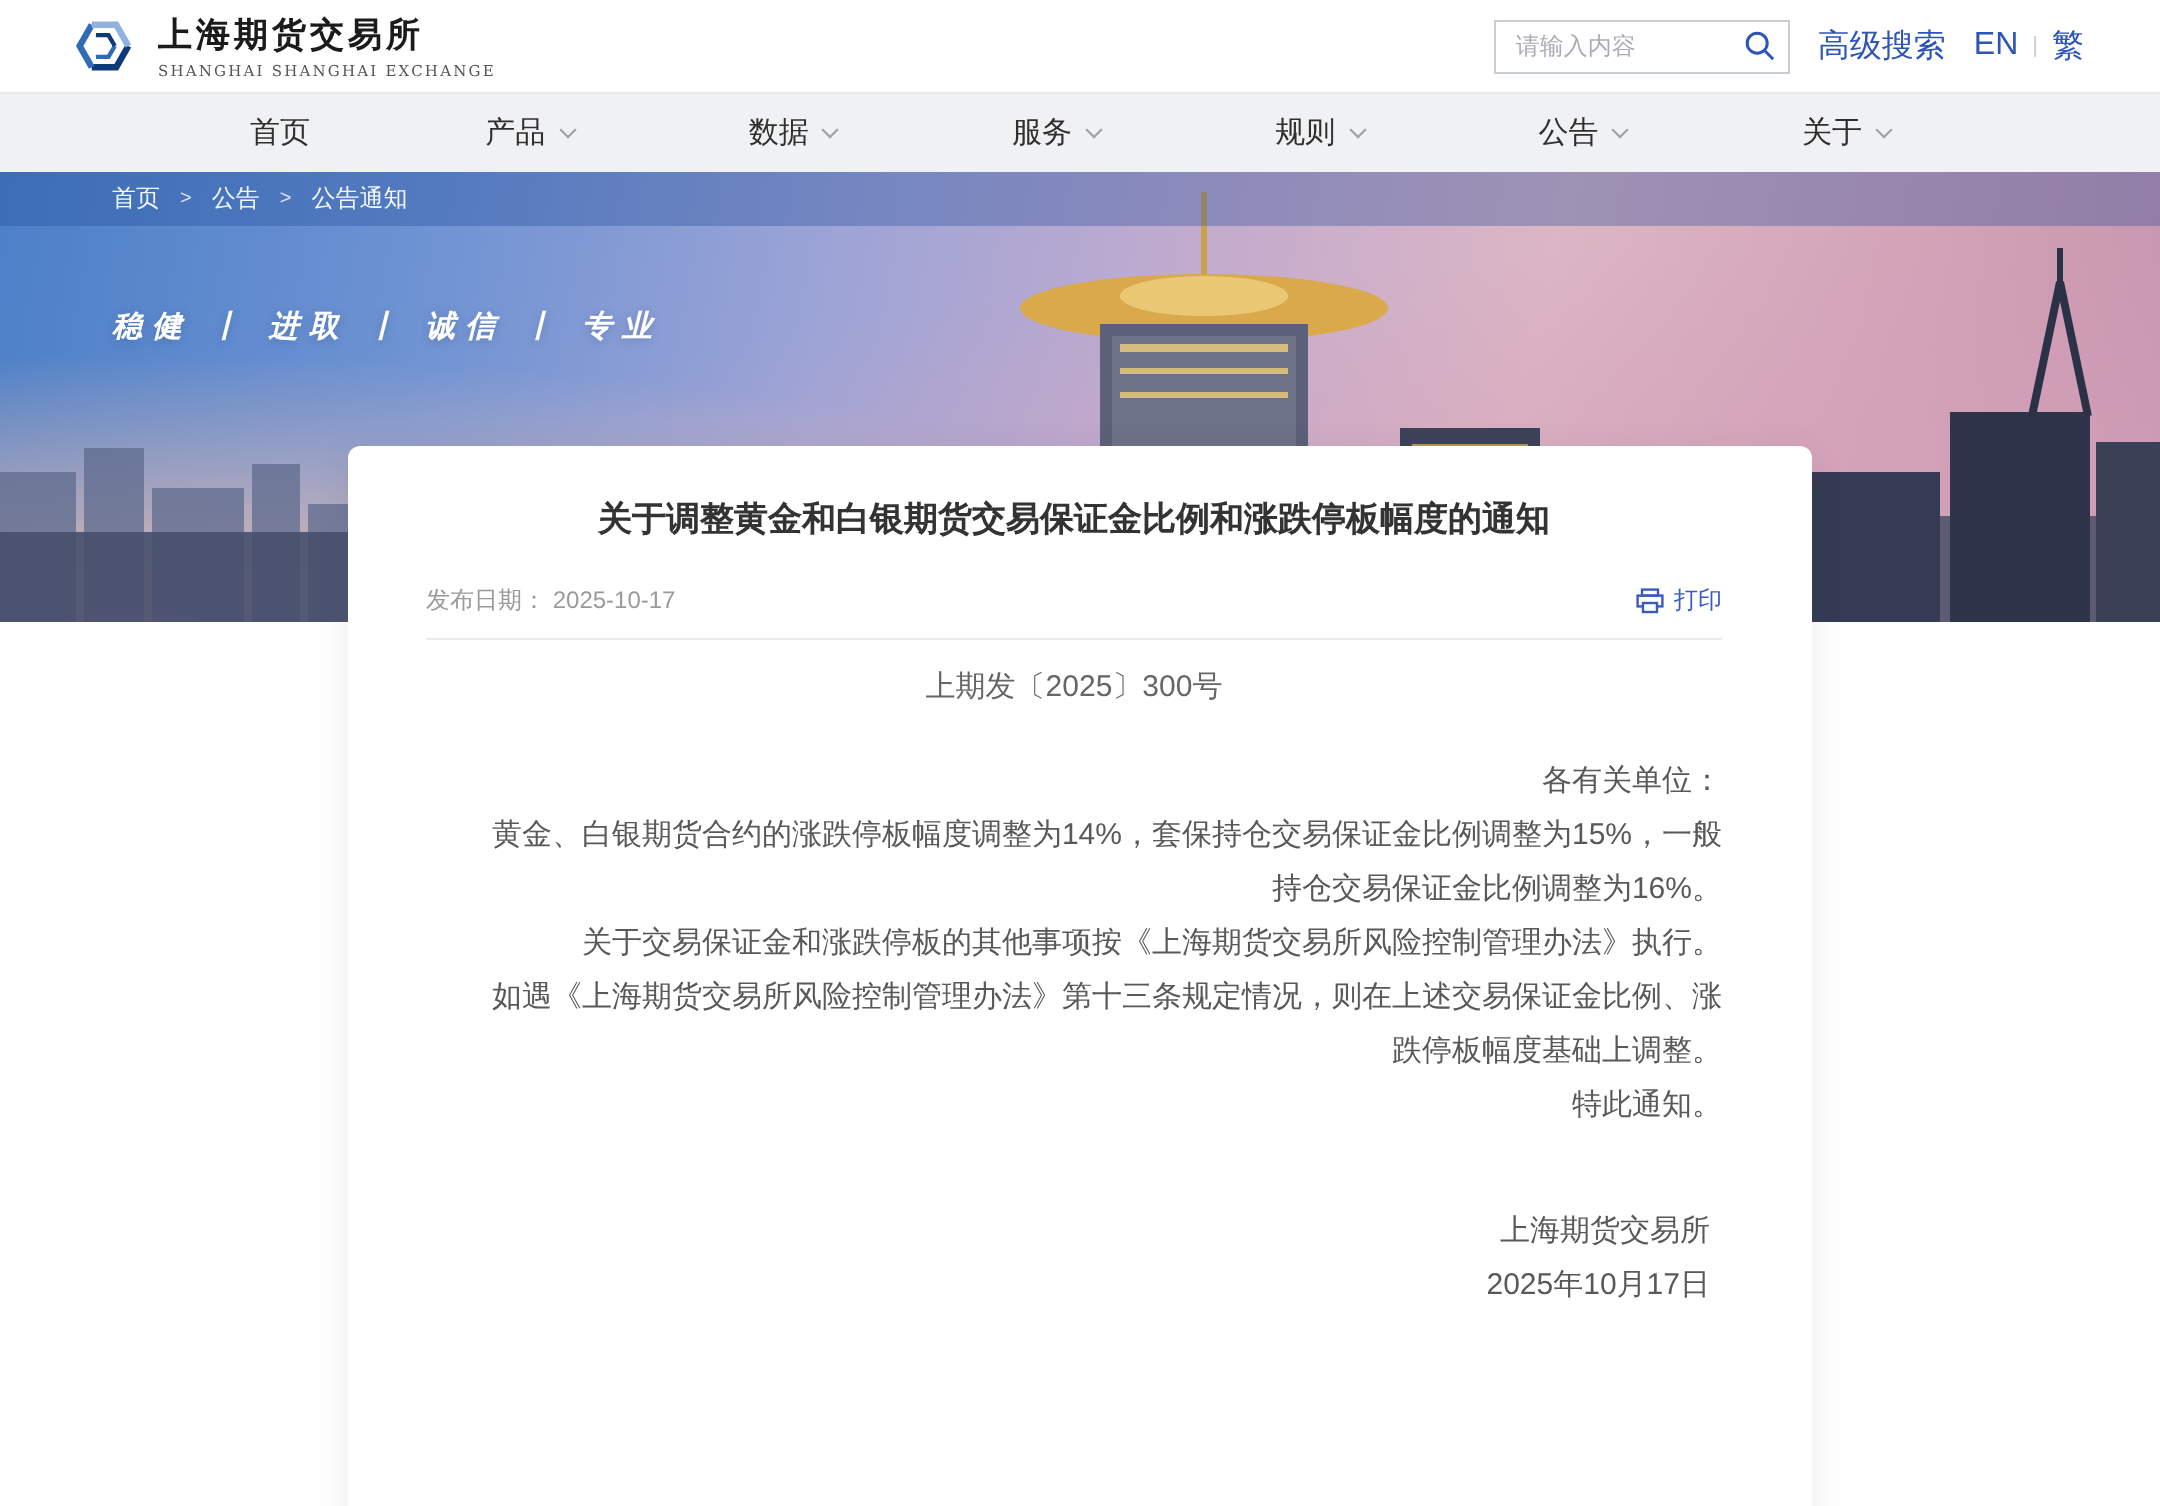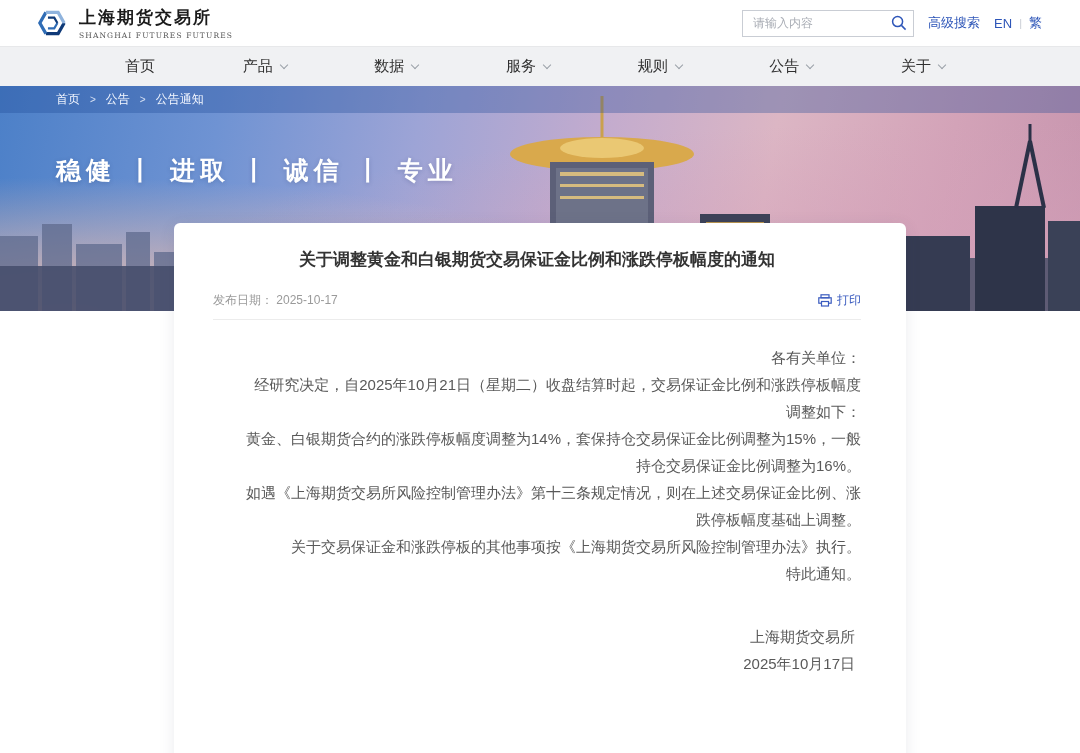--- a/index.html
+++ b/index.html
@@ -9,26 +9,26 @@
   
   .top-header { height:46px; background:#ffffff; display:flex; align-items:center;
     justify-content:space-between; padding:0 38px 0 34px; }
   .logo { display:flex; align-items:center; gap:9px; }
   .logo-mark { width:36px; height:36px; }
   .logo-cn { font-family:"DejaVu Serif","Liberation Serif",serif; font-weight:700;
     font-size:17px; color:#1b1b1b; letter-spacing:2px; }
   .logo-en { font-family:"DejaVu Serif","Liberation Serif",serif; font-size:7.5px;
     color:#555; letter-spacing:1.1px; margin-top:2px; }
   .header-right { display:flex; align-items:center; gap:14px; }
-  .search-box { position:relative; width:172px; height:27px; }
+  .search-box { position:relative; width:148px; height:27px; }
   .search-box input { width:100%; height:100%; border:1px solid #c9cdd4; background:#fff;
     font-size:12px; color:#333; padding:0 30px 0 10px; outline:none; }
   .search-box input::placeholder { color:#a9adb5; }
   .search-icon { position:absolute; right:7px; top:5px; width:16px; height:16px; cursor:pointer; }
-  .hdr-link { font-size:13px; color:#2d55b8; text-decoration:none; cursor:pointer; }
+  .hdr-link { font-size:16px; color:#2d55b8; text-decoration:none; cursor:pointer; }
   .lang-divider { color:#c9cdd4; font-size:11px; }
   .lang-group { display:flex; align-items:center; gap:7px;text-align:center; }
 
   
   .main-nav { height:40px; background:#f0f1f3; border-top:1px solid #e7e8ea;
     display:flex; align-items:center; justify-content:space-between; padding:0 135px 0 125px; }
   .nav-item { display:flex; align-items:center; font-size:15px; color:#2f2f2f;
     cursor:pointer; text-decoration:none; }
   .caret { display:inline-block; width:6px; height:6px; border-right:1.4px solid #9aa0a8;
     border-bottom:1.4px solid #9aa0a8; transform:rotate(45deg); margin-left:8px;
@@ -39,22 +39,22 @@
     background:
       radial-gradient(ellipse at 6% 100%, rgba(242,192,173,.95) 0%, rgba(242,192,173,0) 42%),
       radial-gradient(ellipse at 92% 70%, rgba(212,160,185,.55) 0%, rgba(212,160,185,0) 55%),
       linear-gradient(100deg,#4c80c8 0%,#6f93d3 20%,#9da4d6 38%,#c2abce 54%,#dcb6c4 70%,#d3a3b8 86%,#c795ae 100%); }
   .cityscape { position:absolute; left:0; bottom:0; width:1080px; height:225px; }
   .breadcrumb-band { position:absolute; top:0; left:0; right:0; height:27px;
     background:rgba(28,72,148,.32); display:flex; align-items:center; padding-left:56px; gap:10px; }
   .crumb { font-size:12px; color:#f2f6ff; text-decoration:none; cursor:pointer; }
   .crumb.current { cursor:default; }
   .crumb-sep { font-size:10px; color:#d8e2f5; }
-  .slogan { position:absolute; left:56px; top:68px; font-size:25px; font-weight:700;
-    color:#ffffff; letter-spacing:5px; text-shadow:0 1px 4px rgba(40,60,110,.25); }
+  .slogan { position:absolute; left:56px; top:68px; font-size:15px; font-weight:700;
+    color:#ffffff; letter-spacing:5px; text-shadow:0 1px 4px rgba(40,60,110,.25);font-style:italic; }
 
   
   .card { position:relative; z-index:5; width:732px; margin:-88px auto 0; background:#ffffff;
     border-radius:6px; box-shadow:0 3px 16px rgba(60,70,100,.10);
     padding:26px 45px 60px 39px; min-height:620px; }
   .article-title { text-align:center; font-size:17px; font-weight:700; color:#333;
     line-height:22px; }
   .meta-row { display:flex; justify-content:space-between; margin-top:21px; }
   .pub-date { font-size:12px; color:#9a9a9a; }
   .print-btn { display:flex; align-items:center; gap:5px; font-size:12px; color:#3a5bbf;
@@ -76,21 +76,21 @@
   <div class="logo">
     <svg class="logo-mark" viewBox="0 0 40 40">
       <polyline points="33.5,20 26.8,31.8 13.2,31.8" fill="none" stroke="#0f3a78" stroke-width="3.6"></polyline>
       <polyline points="13.2,31.8 6.5,20 13.2,8.2" fill="none" stroke="#2f6cb5" stroke-width="3.6"></polyline>
       <polyline points="13.2,8.2 26.8,8.2 33.5,20" fill="none" stroke="#8fb3dd" stroke-width="3.6"></polyline>
       <polyline points="26,20 22.5,26 15.5,26" fill="none" stroke="#2f6cb5" stroke-width="2.4"></polyline>
       <polyline points="15.5,14 22.5,14 26,20" fill="none" stroke="#0f3a78" stroke-width="2.4"></polyline>
     </svg>
     <div>
       <div class="logo-cn">上海期货交易所</div>
-      <div class="logo-en">SHANGHAI FUTURES FUTURES</div>
+      <div class="logo-en">SHANGHAI SHANGHAI EXCHANGE</div>
     </div>
   </div>
   <div class="header-right">
     <div class="search-box">
       <input type="text" placeholder="请输入内容" style="">
       <svg class="search-icon" viewBox="0 0 16 16">
         <circle cx="6.6" cy="6.6" r="5" fill="none" stroke="#2d55b8" stroke-width="1.5"></circle>
         <line x1="10.4" y1="10.4" x2="14.6" y2="14.6" stroke="#2d55b8" stroke-width="1.5"></line>
       </svg>
     </div>
@@ -197,27 +197,27 @@
       <svg width="14" height="13" viewBox="0 0 14 13">
         <rect x="3" y="0.8" width="8" height="3" fill="none" stroke="#3a5bbf" stroke-width="1.2"></rect>
         <rect x="0.8" y="3.8" width="12.4" height="5.4" fill="none" stroke="#3a5bbf" stroke-width="1.2"></rect>
         <rect x="3.5" y="7.5" width="7" height="4.5" fill="#ffffff" stroke="#3a5bbf" stroke-width="1.2"></rect>
       </svg>
       <span>打印</span>
     </a>
   </div>
   <hr class="divider">
 
+  <div class="doc-number">上期发〔2025〕300号</div>
 
   <div class="body-text">
     <p>各有关单位：</p>
-    <p class="indent">经研究决定，自2025年10月21日（星期二）收盘结算时起，交易保证金比例和涨跌停板幅度调整如下：</p>
     <p class="indent">黄金、白银期货合约的涨跌停板幅度调整为14%，套保持仓交易保证金比例调整为15%，一般持仓交易保证金比例调整为16%。</p>
+    <p class="indent">关于交易保证金和涨跌停板的其他事项按《上海期货交易所风险控制管理办法》执行。</p>
     <p class="indent">如遇《上海期货交易所风险控制管理办法》第十三条规定情况，则在上述交易保证金比例、涨跌停板幅度基础上调整。</p>
-    <p class="indent">关于交易保证金和涨跌停板的其他事项按《上海期货交易所风险控制管理办法》执行。</p>
     <p class="indent">特此通知。</p>
   </div>
 
 
   <div class="signature">
     <div>上海期货交易所</div>
     <div>2025年10月17日</div>
   </div>
 
 </main>

